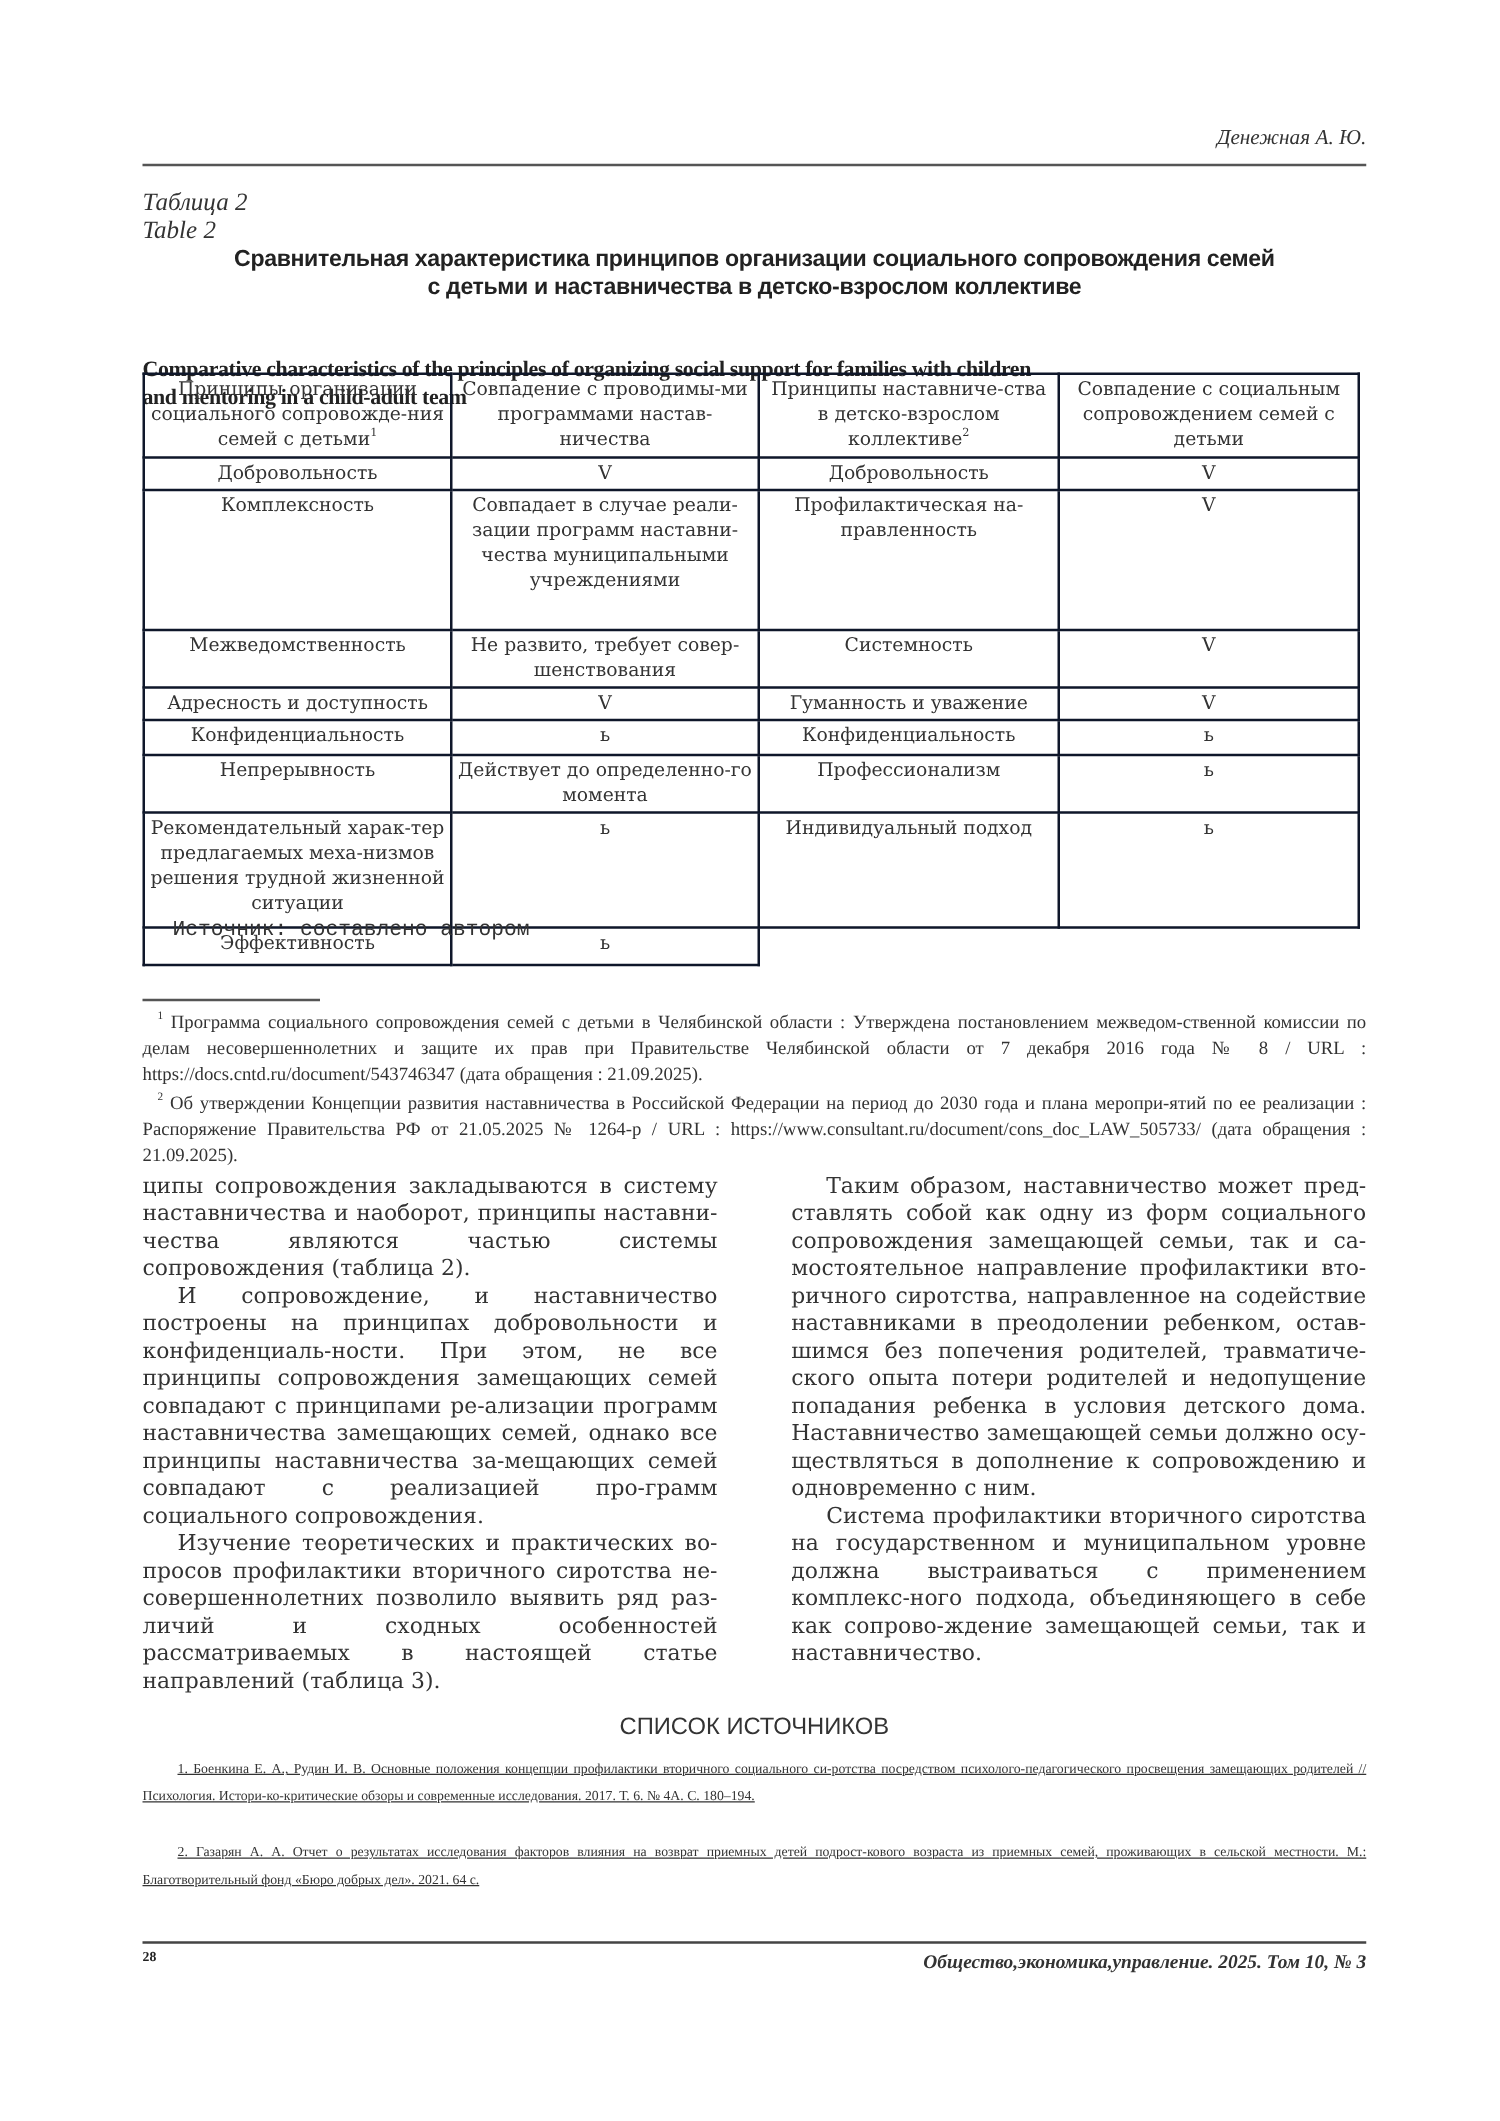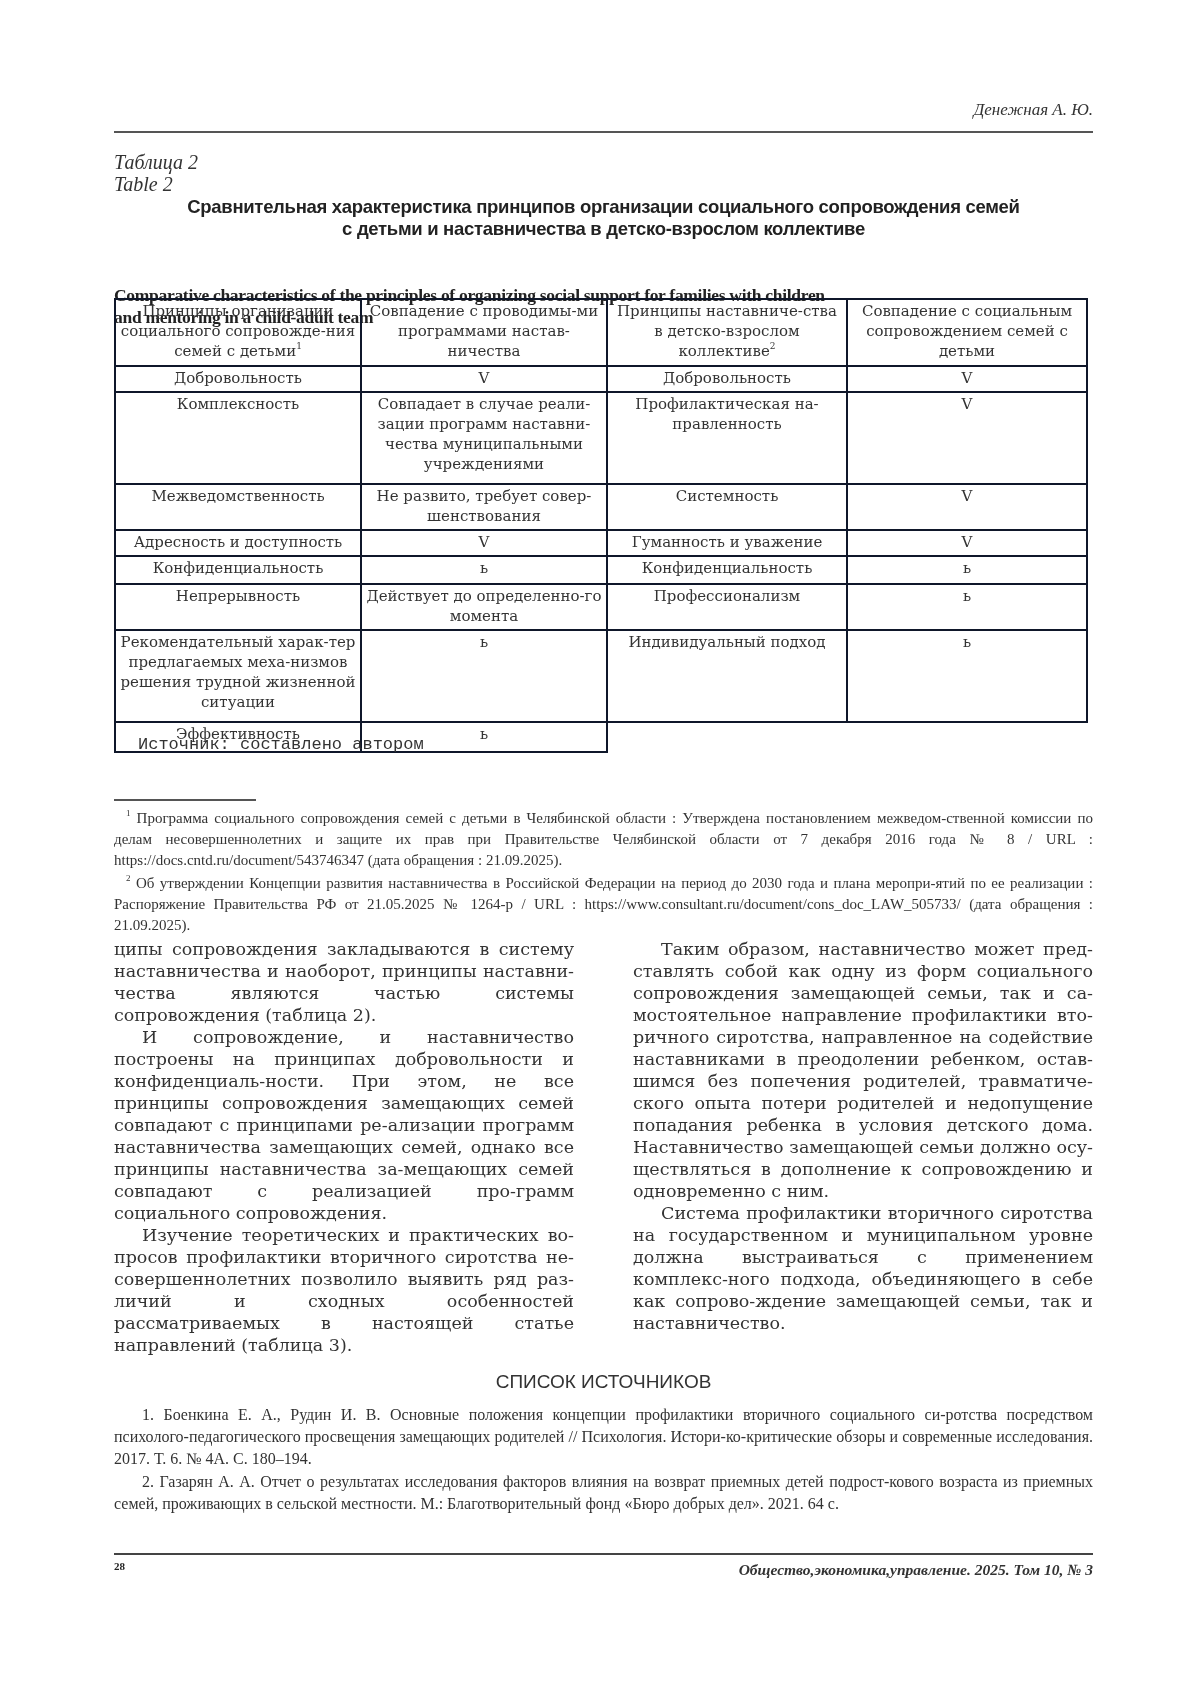--- a/index.html
+++ b/index.html
@@ -34,22 +34,22 @@
 
   .col { position: absolute; top: 938px; width: 460px; font-family: "DejaVu Serif", serif; font-size: 17.5px; line-height: 22px;
     color: #333; text-align: justify; }
   #col-left { left: 114px; }
   #col-right { left: 633px; }
   .col p { margin: 0; }
   .col p.indent { text-indent: 28px; }
 
   #refs-heading { position: absolute; left: 114px; width: 979px; top: 1371px; text-align: center;
     font-family: "Liberation Sans", sans-serif; font-size: 19px; color: #333; }
-  .ref { position: absolute; left: 114px; width: 979px; font-family: "Liberation Serif", serif; font-size: 16px; line-height: 22px;
-    color: #333; text-align: justify; text-indent: 28px; }
+  .ref { position: absolute; left: 114px; width: 979px; font-family: "Liberation Serif", serif; font-size: 11px; line-height: 22px;
+    color: #333; text-align: justify; text-indent: 28px; text-decoration: underline; }
   #ref1 { top: 1404px; }
   #ref2 { top: 1471px; }
 
   #foot-rule { position: absolute; left: 114px; width: 979px; top: 1553px; height: 2px; background: #444; }
   #page-number { position: absolute; left: 114px; top: 1560px; font-family: "Liberation Serif", serif; font-weight: bold; font-size: 11px; color: #222; }
   #journal-ref { position: absolute; right: 107px; top: 1561px; font-family: "Liberation Serif", serif; font-style: italic; font-weight: bold; font-size: 15.5px; color: #333; }
 </style>
 </head>
 <body>
 
@@ -85,21 +85,21 @@
       <th><span>Совпадение с социальным сопровождением семей с детьми</span></th>
     </tr>
   </thead>
   <tbody id="table-body">
       <tr style="height: 26px;">
         <td>Добровольность</td>
         <td>V</td>
         <td>Добровольность</td>
         <td>V</td>
       </tr>
-      <tr style="height: 92px; margin-left: 48px;">
+      <tr style="height: 112px; margin-left: 48px;">
         <td>Комплексность</td>
         <td>Совпадает в случае реали-зации программ наставни-чества муниципальными учреждениями</td>
         <td>Профилактическая на-правленность</td>
         <td>V</td>
       </tr>
       <tr style="height: 46px; padding-left: 16px;">
         <td>Межведомственность</td>
         <td>Не развито, требует совер-шенствования</td>
         <td>Системность</td>
         <td>V</td>

